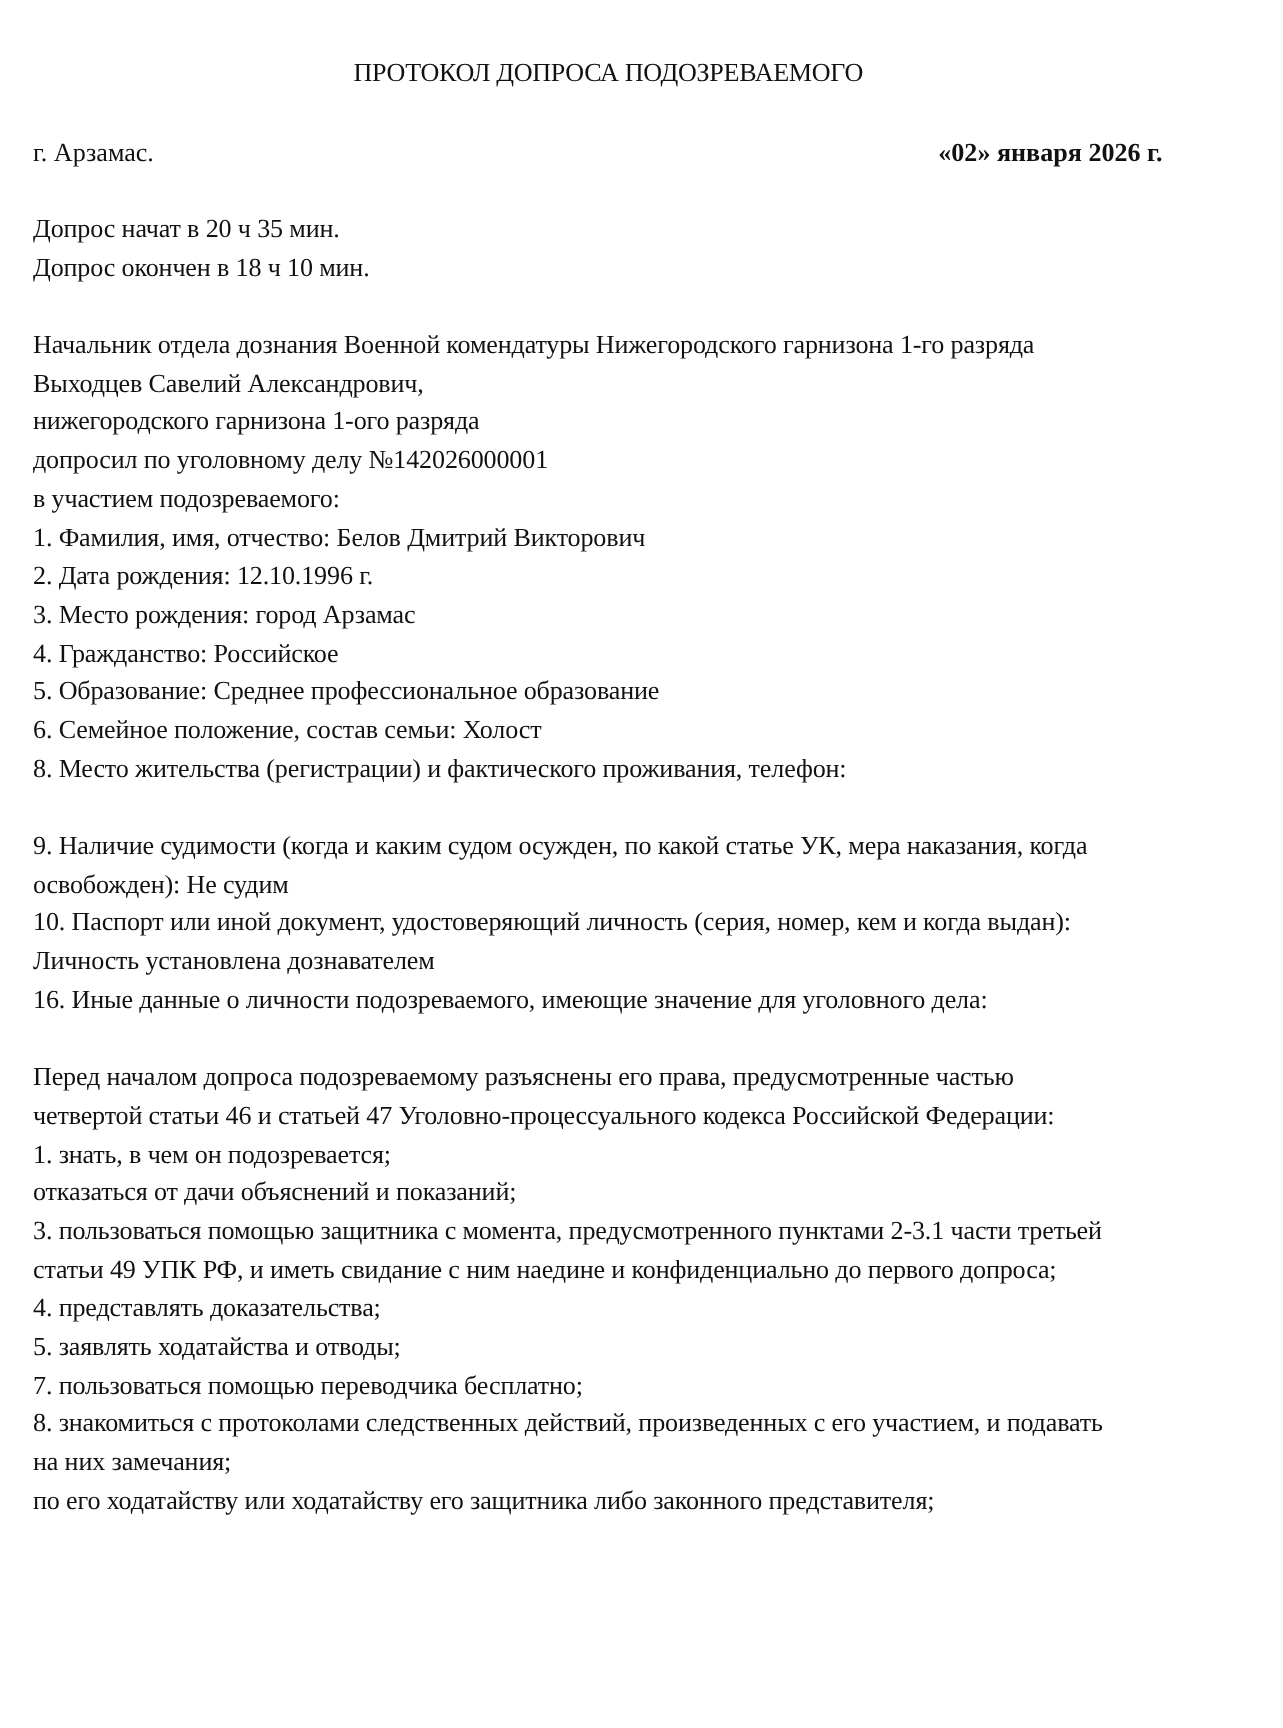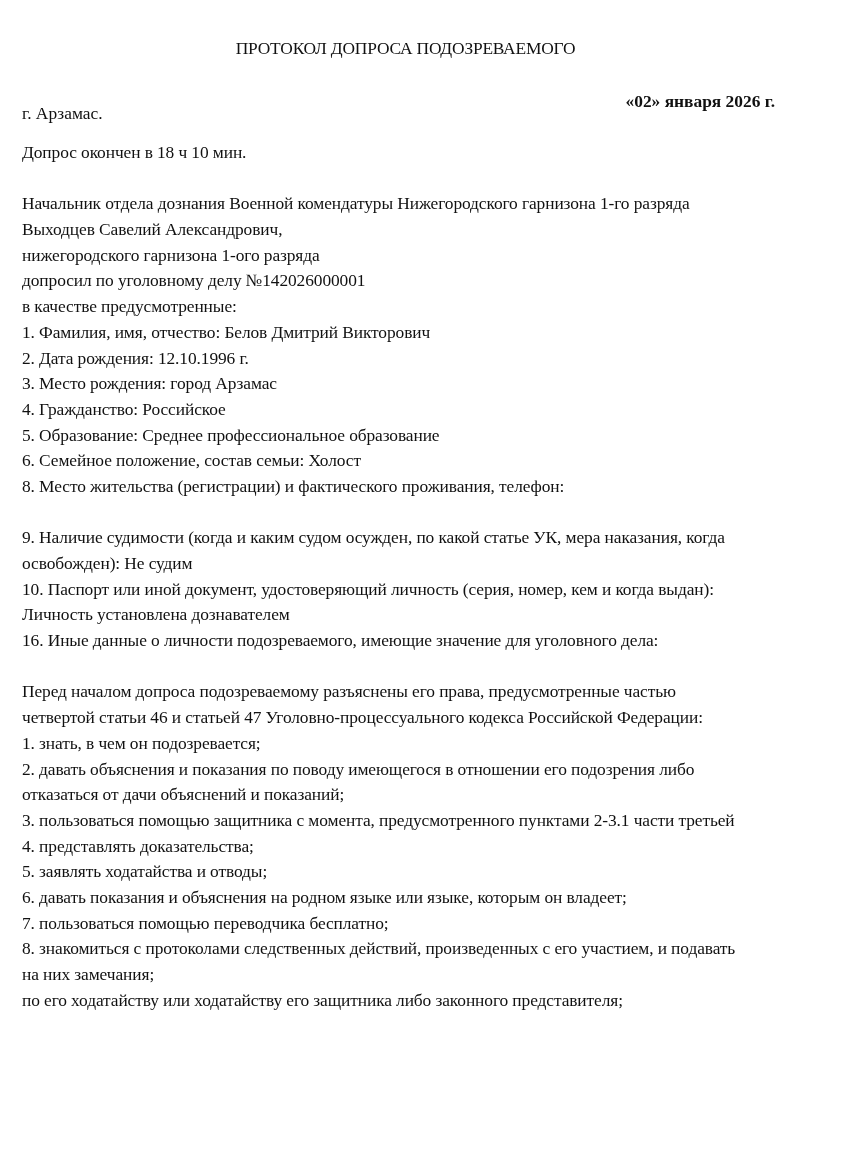--- a/index.html
+++ b/index.html
@@ -33,21 +33,21 @@
       letter-spacing: -0.2px;
       margin-left: -22px;
     }
     .place-date {
       position: absolute;
       top: 90px;
       left: 0;
       width: 753px;
       line-height: 22px;
     }
-    .place-date .city { position: absolute; left: 0; top: 12px; }
+    .place-date .city { position: absolute; left: 0; top: 0; }
     .place-date .date { position: absolute; right: 0; top: 0; font-weight: bold; }
     .lines {
       position: absolute;
       top: 140px;
       left: 0;
       width: 812px;
     }
     .line {
       line-height: 25.7px;
       height: 25.7px;
@@ -61,29 +61,30 @@
 
 <div class="title">ПРОТОКОЛ ДОПРОСА ПОДОЗРЕВАЕМОГО</div>
 
 <div class="page">
   <div class="place-date">
     <span class="city">г. Арзамас.</span>
     <span class="date">«02» января 2026 г.</span>
   </div>
 
   <div class="lines">
+    <div class="line">Допрос начат в 20 ч 35 мин.</div>
     <div class="line">Допрос окончен в 18 ч 10 мин.</div>
     <div class="blank"></div>
 
     <div>
       <div class="line">Начальник отдела дознания Военной комендатуры Нижегородского гарнизона 1-го разряда</div>
       <div class="line">Выходцев Савелий Александрович,</div>
       <div class="line">нижегородского гарнизона 1-ого разряда</div>
       <div class="line">допросил по уголовному делу №142026000001</div>
-      <div class="line">в качестве предусмотренные:</div>
+      <div class="line">в участием подозреваемого:</div>
     </div>
 
     <div>
       <div class="line">1. Фамилия, имя, отчество: Белов Дмитрий Викторович</div>
       <div class="line">2. Дата рождения: 12.10.1996 г.</div>
       <div class="line">3. Место рождения: город Арзамас</div>
       <div class="line">4. Гражданство: Российское</div>
       <div class="line">5. Образование: Среднее профессиональное образование</div>
       <div class="line">6. Семейное положение, состав семьи: Холост</div>
       <div class="line">8. Место жительства (регистрации) и фактического проживания, телефон:</div>
@@ -99,25 +100,24 @@
     </div>
     <div class="blank"></div>
 
     <div>
       <div class="line">Перед началом допроса подозреваемому разъяснены его права, предусмотренные частью</div>
       <div class="line">четвертой статьи 46 и статьей 47 Уголовно-процессуального кодекса Российской Федерации:</div>
     </div>
 
     <div>
       <div class="line">1. знать, в чем он подозревается;</div>
-      <div class="line">2. давать объяснения и показания по поводу имеющегося в отношении его подозрения либо</div>
       <div class="line">отказаться от дачи объяснений и показаний;</div>
       <div class="line">3. пользоваться помощью защитника с момента, предусмотренного пунктами 2-3.1 части третьей</div>
+      <div class="line">статьи 49 УПК РФ, и иметь свидание с ним наедине и конфиденциально до первого допроса;</div>
       <div class="line">4. представлять доказательства;</div>
       <div class="line">5. заявлять ходатайства и отводы;</div>
-      <div class="line">6. давать показания и объяснения на родном языке или языке, которым он владеет;</div>
       <div class="line">7. пользоваться помощью переводчика бесплатно;</div>
       <div class="line">8. знакомиться с протоколами следственных действий, произведенных с его участием, и подавать</div>
       <div class="line">на них замечания;</div>
       <div class="line">по его ходатайству или ходатайству его защитника либо законного представителя;</div>
     </div>
   </div>
 </div>
 
 </body></html>

